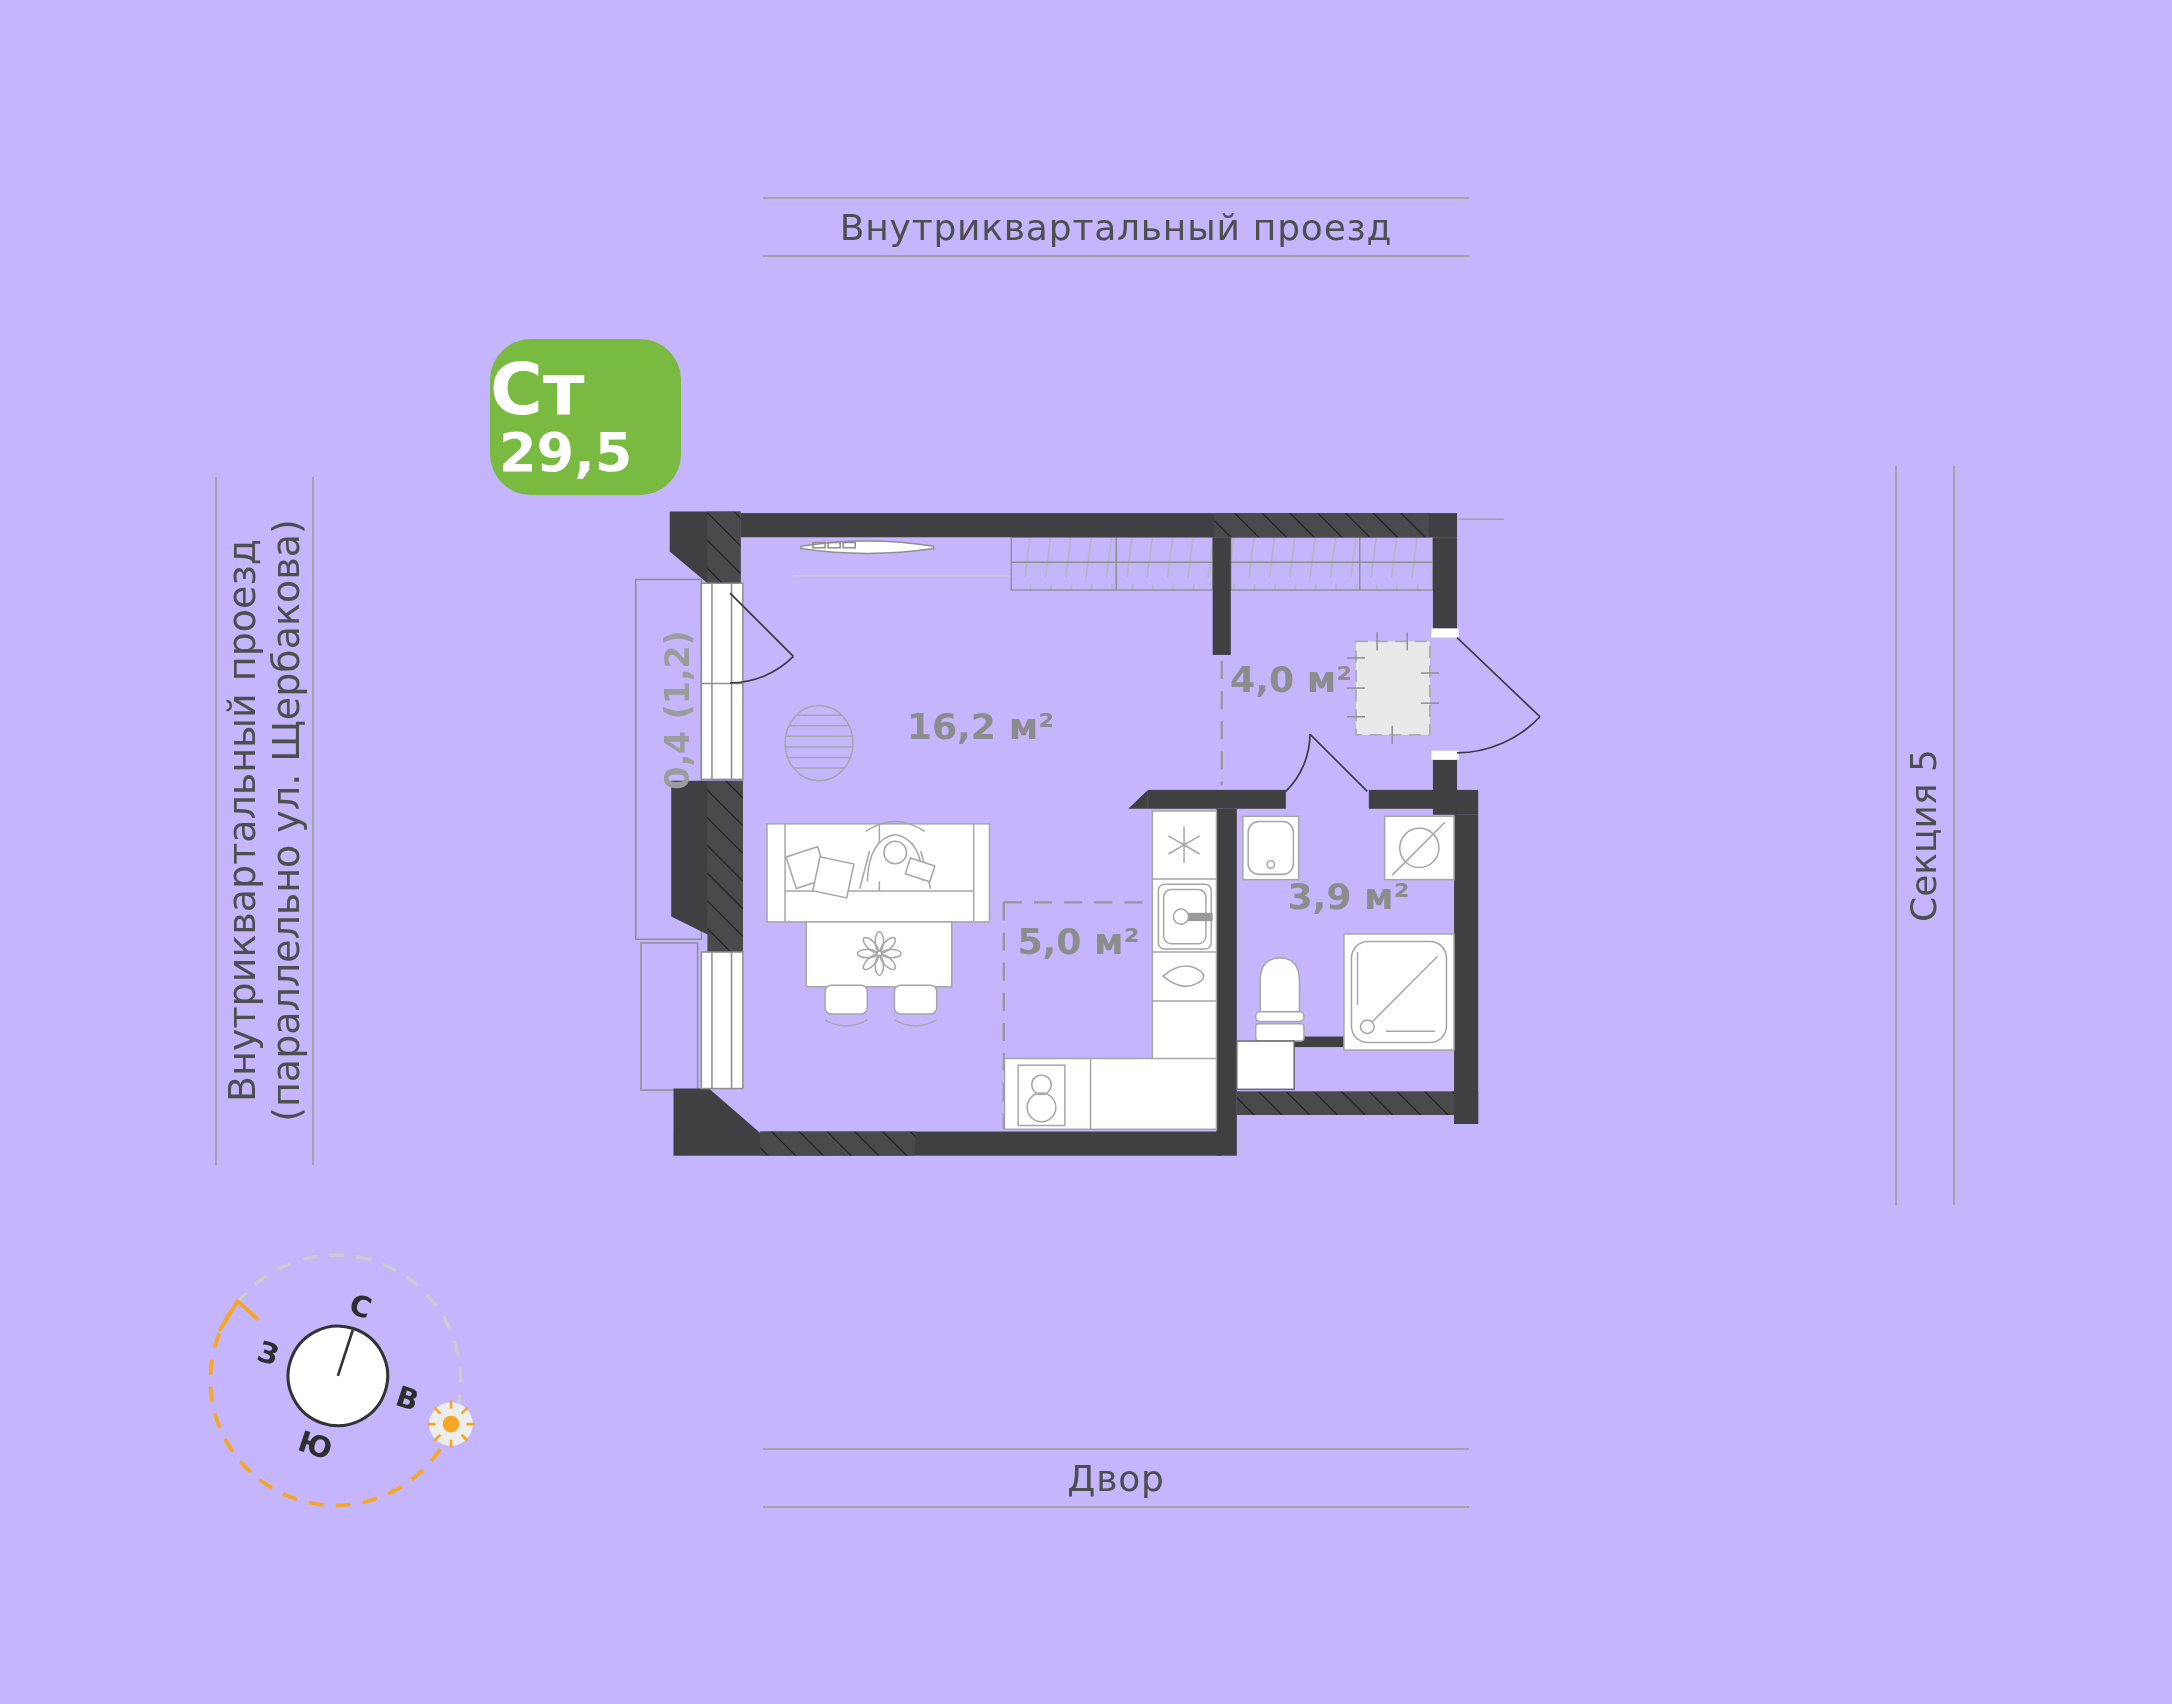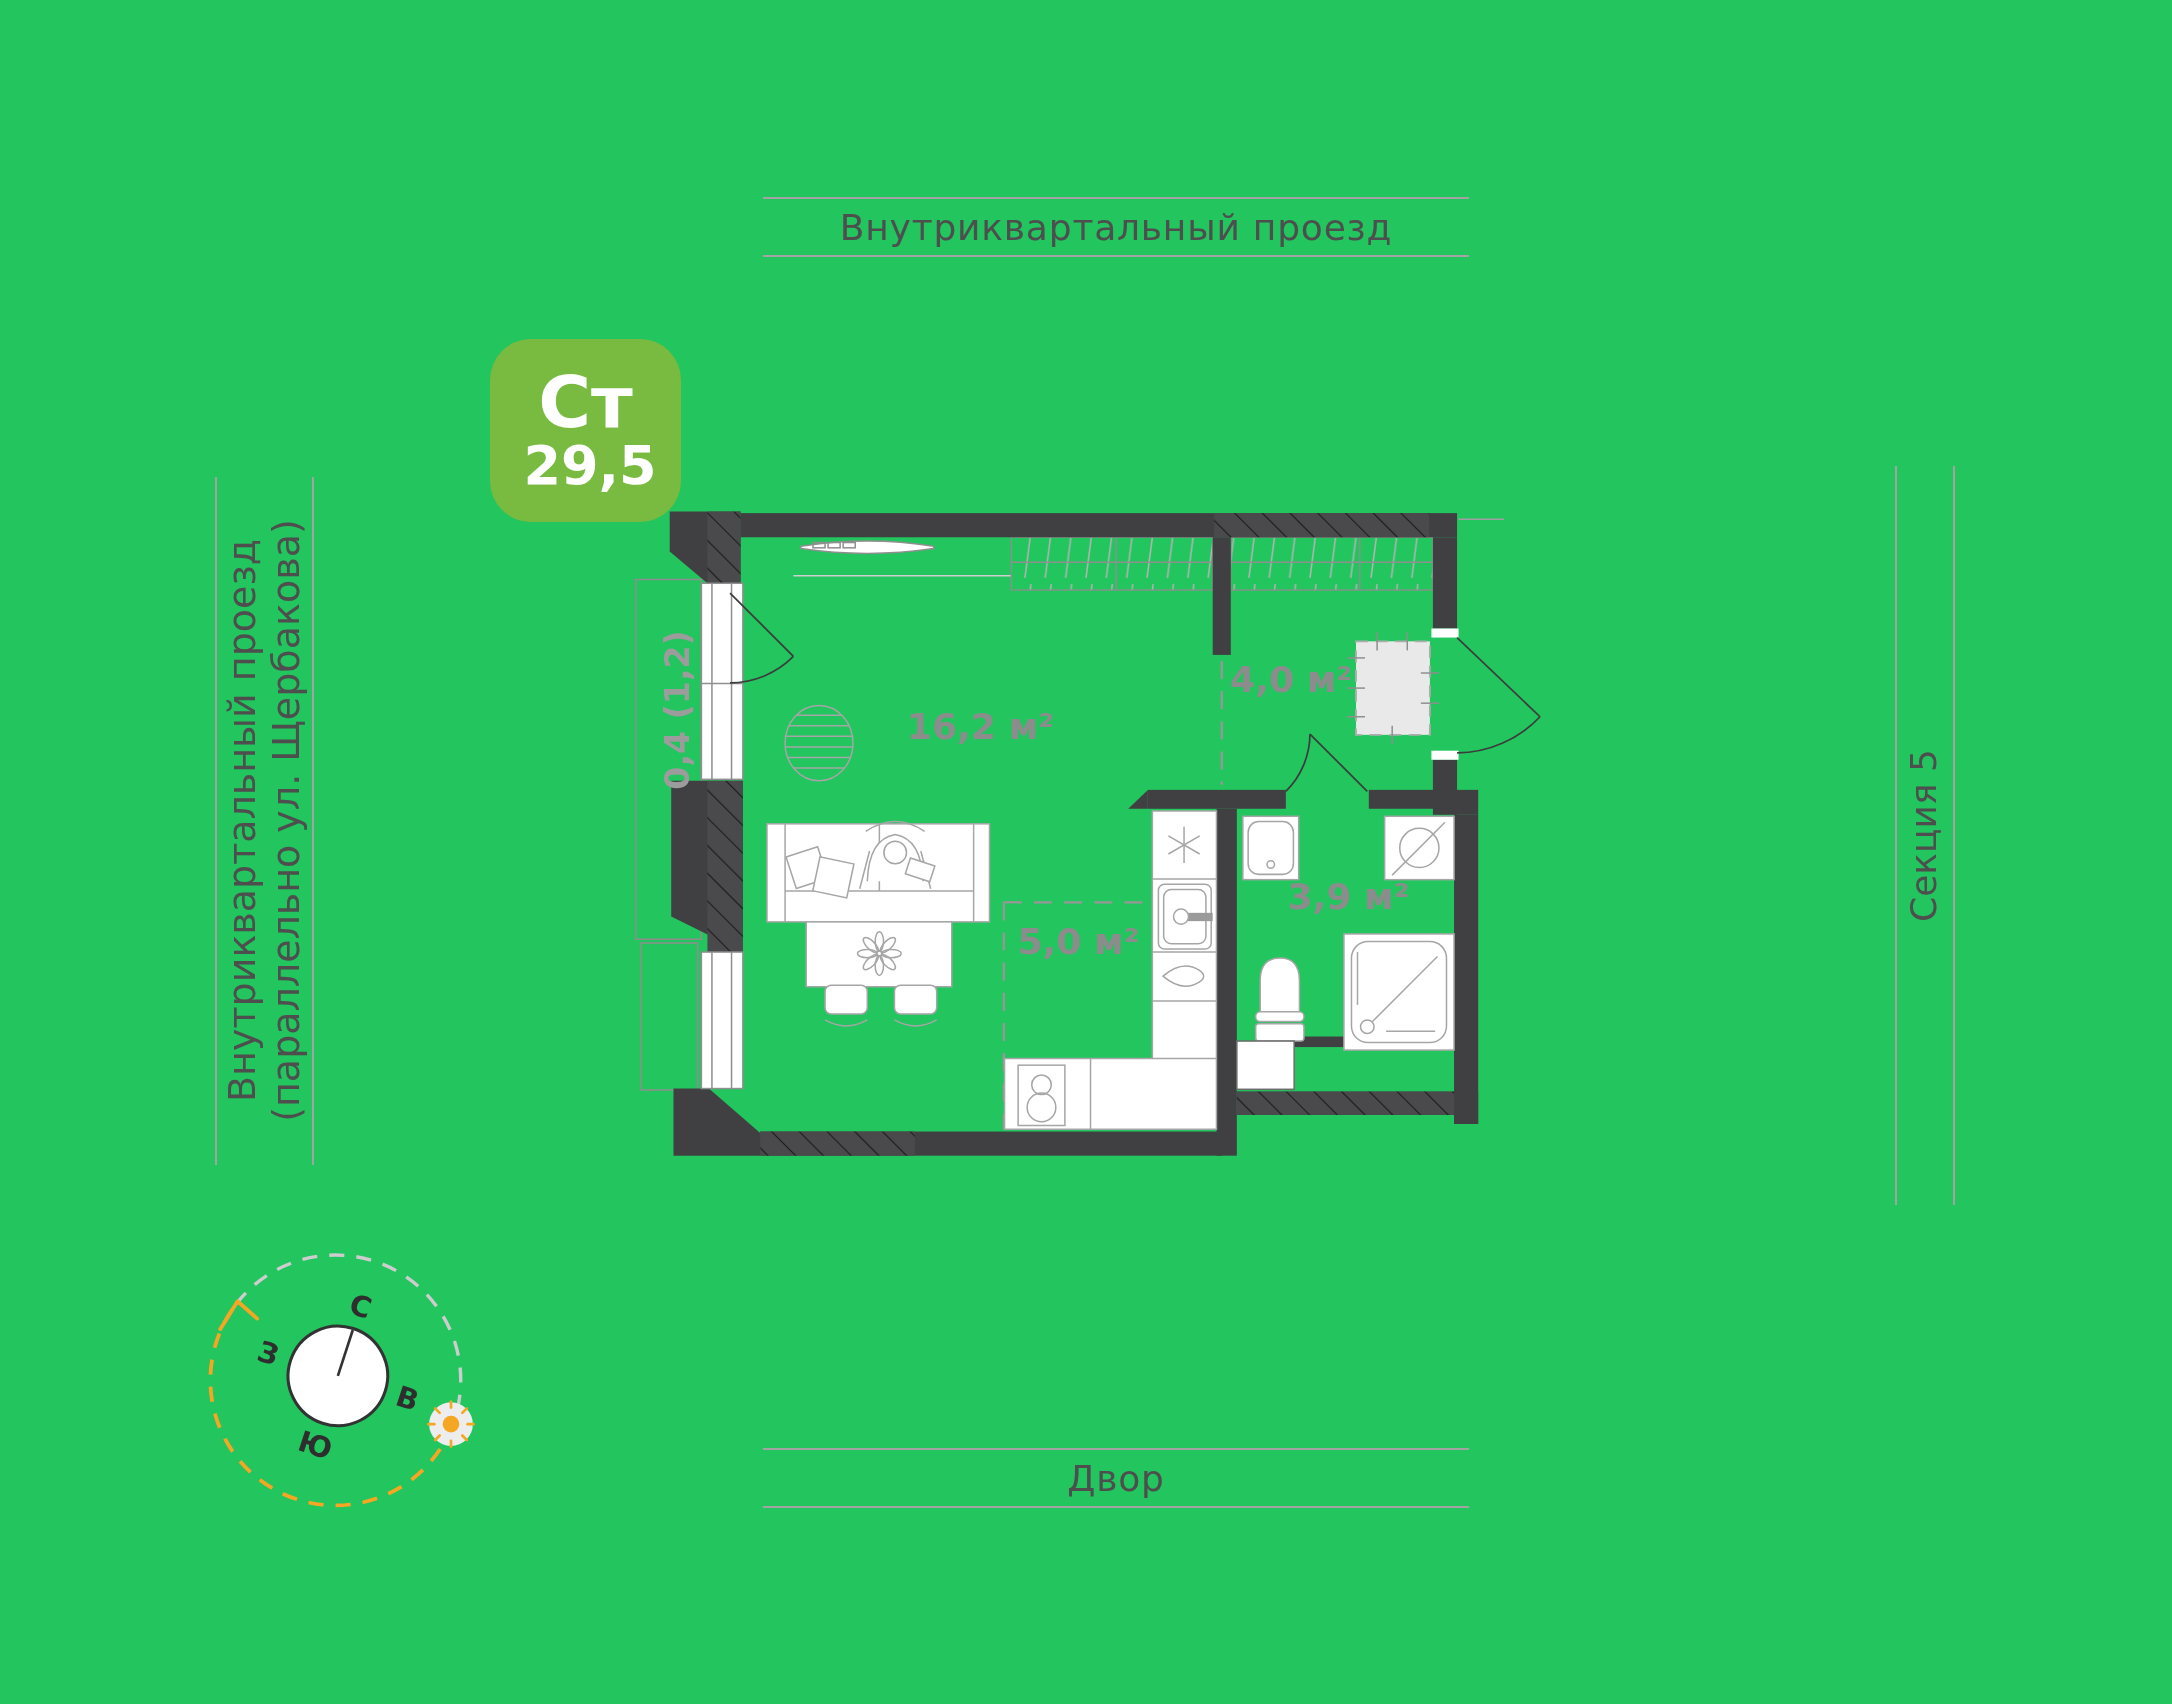--- a/index.html
+++ b/index.html
@@ -1,32 +1,32 @@
 <!DOCTYPE html>
 <html style="font-size:12px"><head>
 <meta charset="utf-8">
 <style>
   html,body{margin:0;padding:0;background:#fff;}
-  .stage{position:relative;width:2172px;height:1705px;background:#22c55e;overflow:hidden;
+  .stage{position:relative;width:2172px;height:1705px;background:#c4b5fd;overflow:hidden;
          font-family:"DejaVu Sans",sans-serif;}
   
   .h-band{position:absolute;left:763px;width:706px;border-top:2.3px solid #a3a3a3;
           border-bottom:2.3px solid #a3a3a3;display:flex;align-items:center;justify-content:center;}
   .h-band.top{top:197px;height:56px;}
   .h-band.bottom{top:1448px;height:56px;}
   .band-text{font-size:36px;color:#4e4e4e;font-weight:500;letter-spacing:0.8px;}
   .v-line{position:absolute;width:2.3px;background:#a3a3a3;}
   .v-label{position:absolute;text-align:center;color:#4e4e4e;font-weight:500;}
   .v-label .ln{display:block;font-size:38px;line-height:44px;white-space:nowrap;}
   .left-label{left:-84px;top:777px;width:694px;height:87px;transform:rotate(-90deg);}
   .right-label{left:1659px;top:813px;width:528px;height:45px;transform:rotate(-90deg);
                font-size:36px;line-height:45px;}
   
-  .badge{position:absolute;left:490px;top:339px;width:191px;height:183px;border-radius:41px;
-         background:#79ba40;color:#fff;display:flex;flex-direction:column;align-items:center;
+  .badge{position:absolute;left:490px;top:339px;width:191px;height:156px;border-radius:41px;
+         background:#79ba40;color:#fff;display:flex;flex-direction:column;
          justify-content:center;}
   .badge .t{font-size:72px;font-weight:700;line-height:1.0;}
   .badge .a{font-size:54px;font-weight:700;line-height:1.05;margin-left:9px;}
   
   .wall{fill:#404042;stroke:none;}
   .hv{fill:url(#hatchP);}
   .thin{fill:none;stroke:#8f8f8f;stroke-width:2px;}
   .thinw{fill:#fff;stroke:#8f8f8f;stroke-width:2px;}
   .furn{fill:#fff;stroke:#a6a6a6;stroke-width:2px;}
   .furnl{fill:none;stroke:#a6a6a6;stroke-width:2px;}

